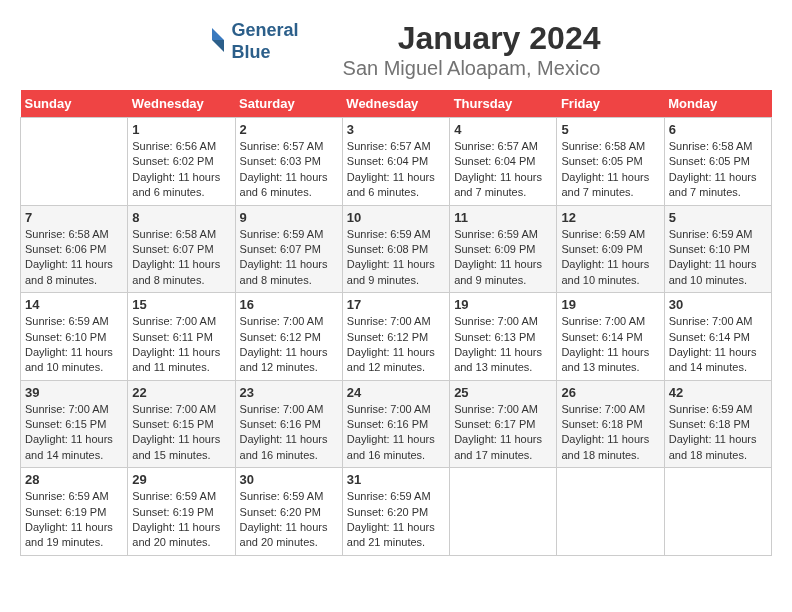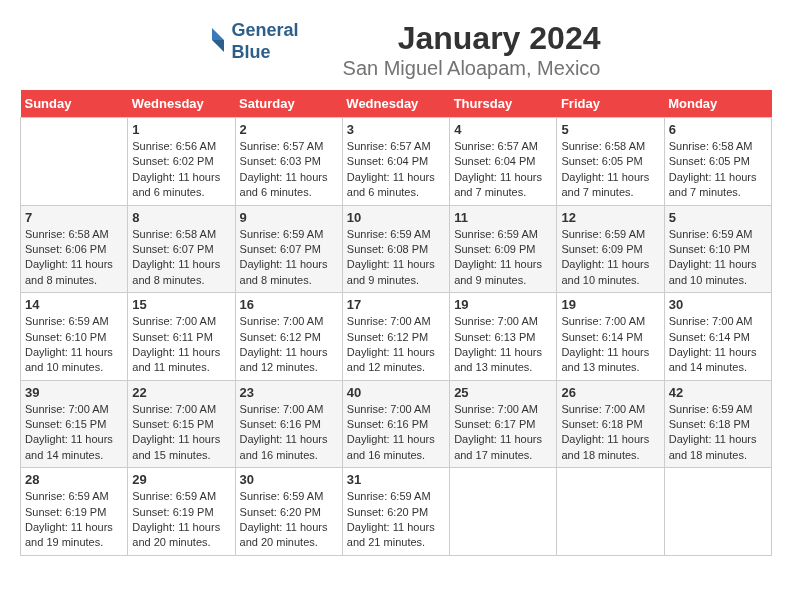--- a/index.html
+++ b/index.html
@@ -212,21 +212,21 @@
         </td>
         <td>
           <span class="day-number">22</span>
           <div class="day-info">Sunrise: 7:00 AM<br>Sunset: 6:15 PM<br>Daylight: 11 hours<br>and 15 minutes.</div>
         </td>
         <td>
           <span class="day-number">23</span>
           <div class="day-info">Sunrise: 7:00 AM<br>Sunset: 6:16 PM<br>Daylight: 11 hours<br>and 16 minutes.</div>
         </td>
         <td>
-          <span class="day-number">40</span>
+          <span class="day-number">24</span>
           <div class="day-info">Sunrise: 7:00 AM<br>Sunset: 6:16 PM<br>Daylight: 11 hours<br>and 16 minutes.</div>
         </td>
         <td>
           <span class="day-number">25</span>
           <div class="day-info">Sunrise: 7:00 AM<br>Sunset: 6:17 PM<br>Daylight: 11 hours<br>and 17 minutes.</div>
         </td>
         <td>
           <span class="day-number">26</span>
           <div class="day-info">Sunrise: 7:00 AM<br>Sunset: 6:18 PM<br>Daylight: 11 hours<br>and 18 minutes.</div>
         </td>

